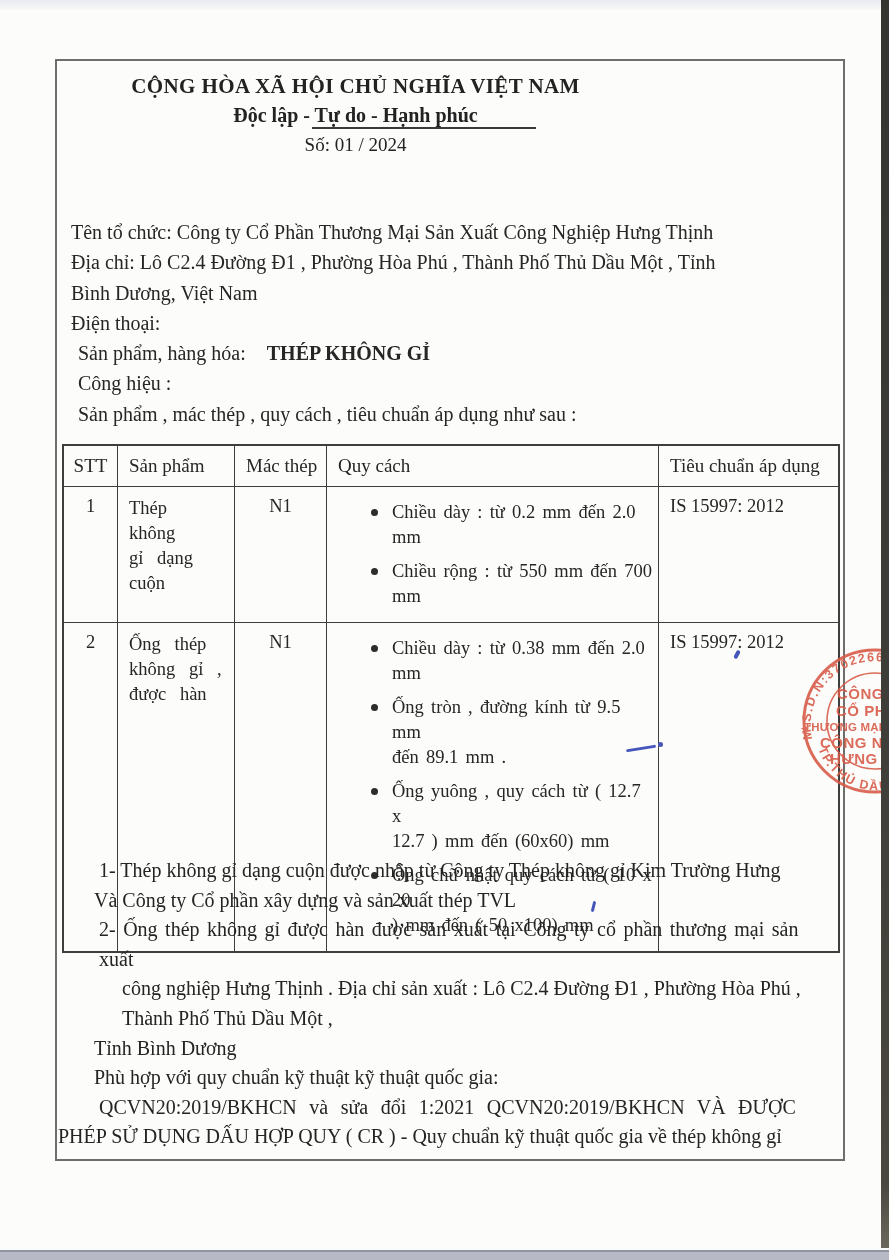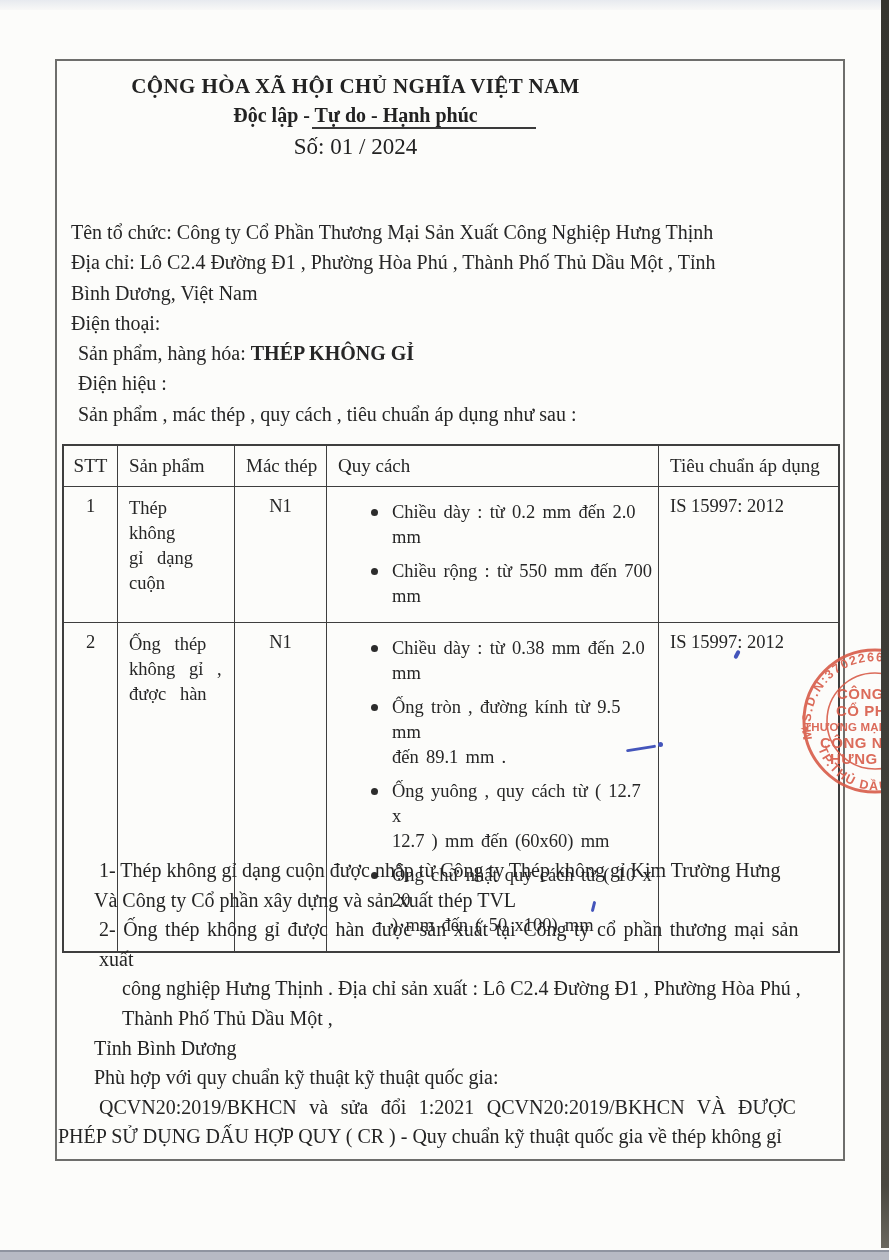--- a/index.html
+++ b/index.html
@@ -20,26 +20,26 @@
   
   .page-frame{position:absolute;left:55px;top:59px;width:786px;height:1098px;
     border:2px solid #6e6e6c;z-index:1;}
   
   .doc-header{position:absolute;left:0;top:74px;width:711px;text-align:center;z-index:2;}
   .nat-title{font-size:21px;font-weight:bold;letter-spacing:.4px;color:#222;}
   .motto{font-size:20px;font-weight:bold;margin-top:5px;color:#222;}
   .motto-underline{position:absolute;left:312px;top:127px;width:224px;height:2px;
     background:#3a3a3a;z-index:2;}
   .doc-title{font-size:26px;font-weight:bold;letter-spacing:.6px;margin-top:25px;color:#1f1f1f;}
-  .doc-number{font-size:23px;margin-top:7px;color:#222;}
+  .doc-number{font-size:19px;margin-top:7px;color:#222;}
   
   .info{position:absolute;left:71px;top:217px;width:764px;font-size:20px;
     line-height:30.3px;z-index:2;}
   .info .ind{padding-left:7px;}
-  .bold{font-weight:bold;}
+  .bold{font-weight:bold;margin-left:16px;}
   
   .tbl{position:absolute;left:62px;top:444px;width:774px;z-index:2;
     display:grid;grid-template-columns:54px 117px 92px 332px auto;
     border:2px solid #3e3e3e;font-size:18.5px;background:transparent;}
   .cell{border-right:1.6px solid #3e3e3e;border-bottom:1.6px solid #3e3e3e;
     box-sizing:border-box;}
   .cell.last{border-right:none;}
   .cell.bottom{border-bottom:none;}
   .hcell{display:flex;align-items:center;padding:0 0 0 11px;height:41px;font-size:19px;}
   .hcell.center{justify-content:center;padding-left:0;}
@@ -94,21 +94,21 @@
   <div class="doc-number">Số: 01 / 2024</div>
 </div>
 <div class="motto-underline"></div>
 
 <div class="info">
   <div>Tên tổ chức: Công ty Cổ Phần Thương Mại Sản Xuất Công Nghiệp Hưng Thịnh</div>
   <div>Địa chỉ: Lô C2.4 Đường Đ1 , Phường Hòa Phú , Thành Phố Thủ Dầu Một , Tỉnh</div>
   <div>Bình Dương, Việt Nam</div>
   <div>Điện thoại:</div>
   <div class="ind"><span>Sản phẩm, hàng hóa: </span><span class="bold">THÉP KHÔNG GỈ</span></div>
-  <div class="ind">Điện hiệu :</div>
+  <div class="ind">Công hiệu :</div>
   <div class="ind">Sản phẩm , mác thép , quy cách , tiêu chuẩn áp dụng như sau :</div>
 </div>
 
 <div class="tbl">
 
   <div class="cell hcell center">STT</div>
   <div class="cell hcell">Sản phẩm</div>
   <div class="cell hcell">Mác thép</div>
   <div class="cell hcell">Quy cách</div>
   <div class="cell hcell last">Tiêu chuẩn áp dụng</div>

